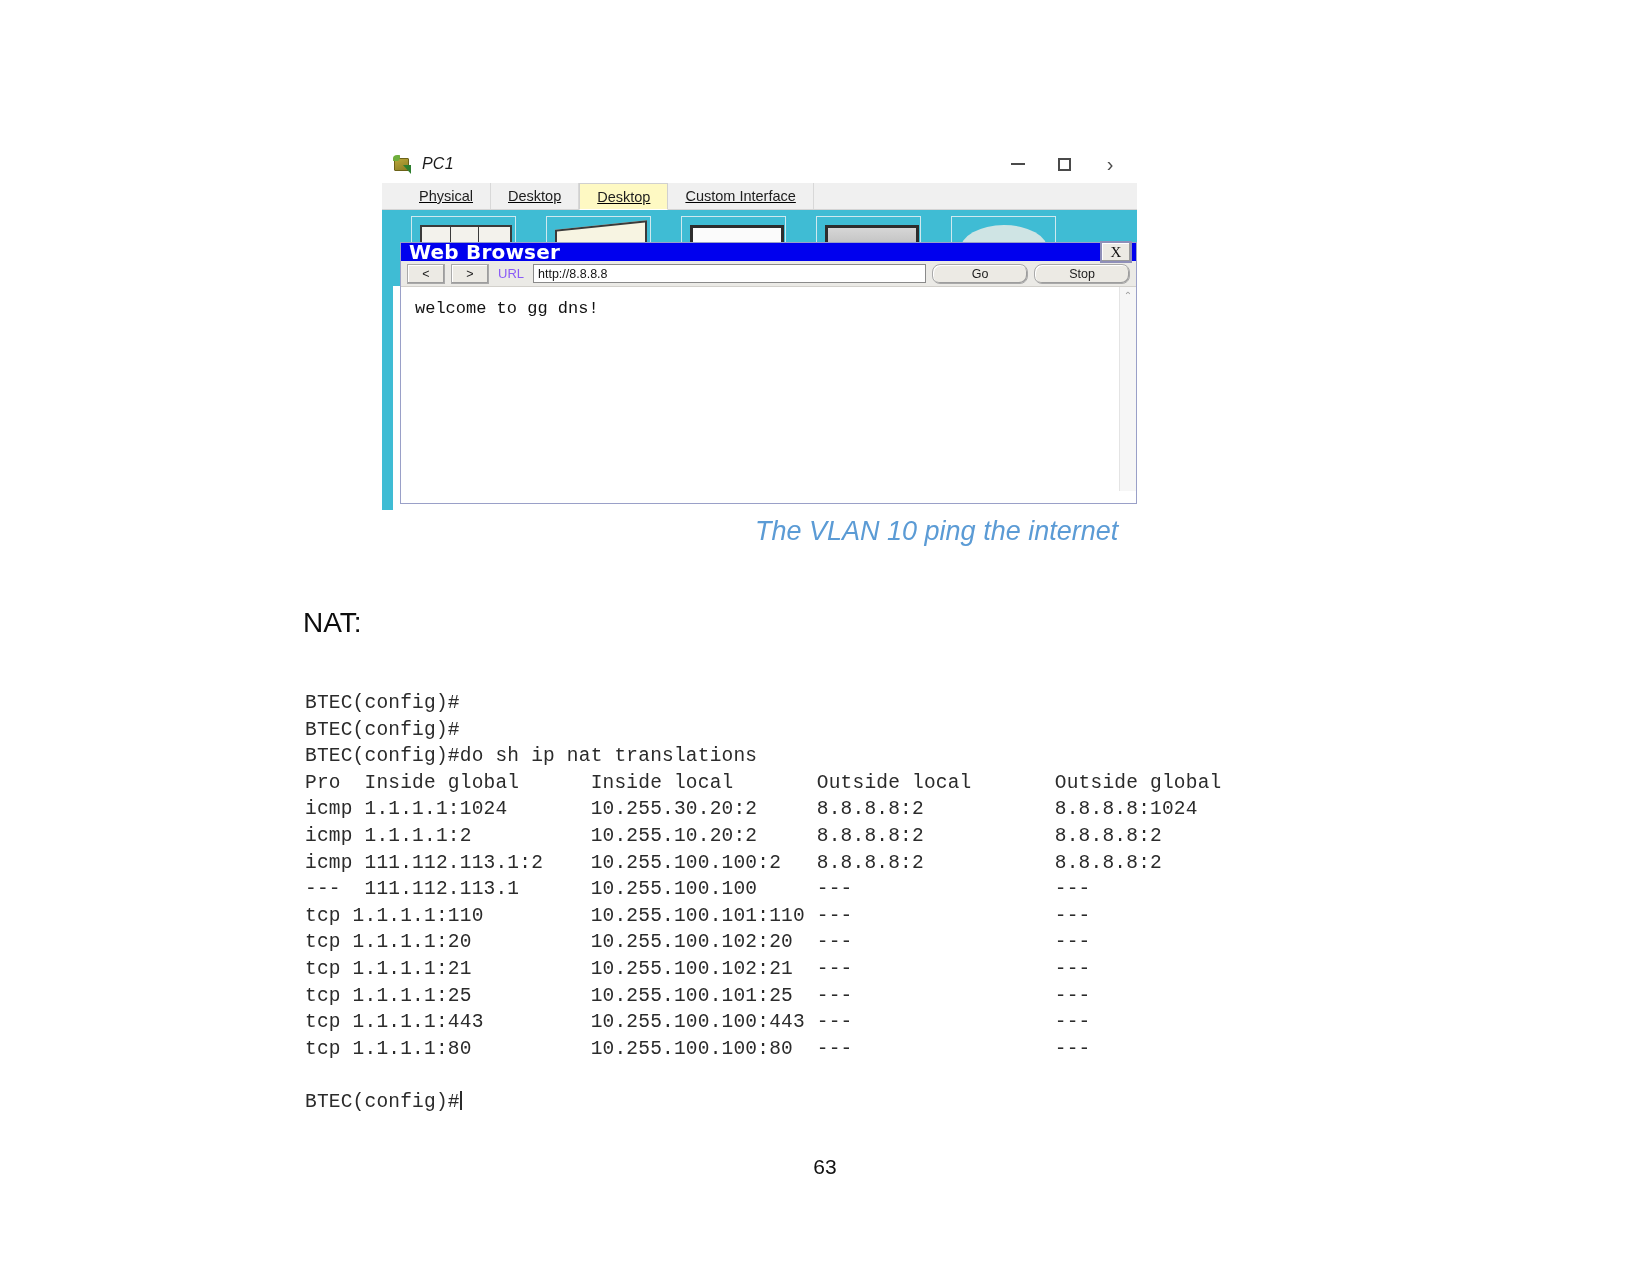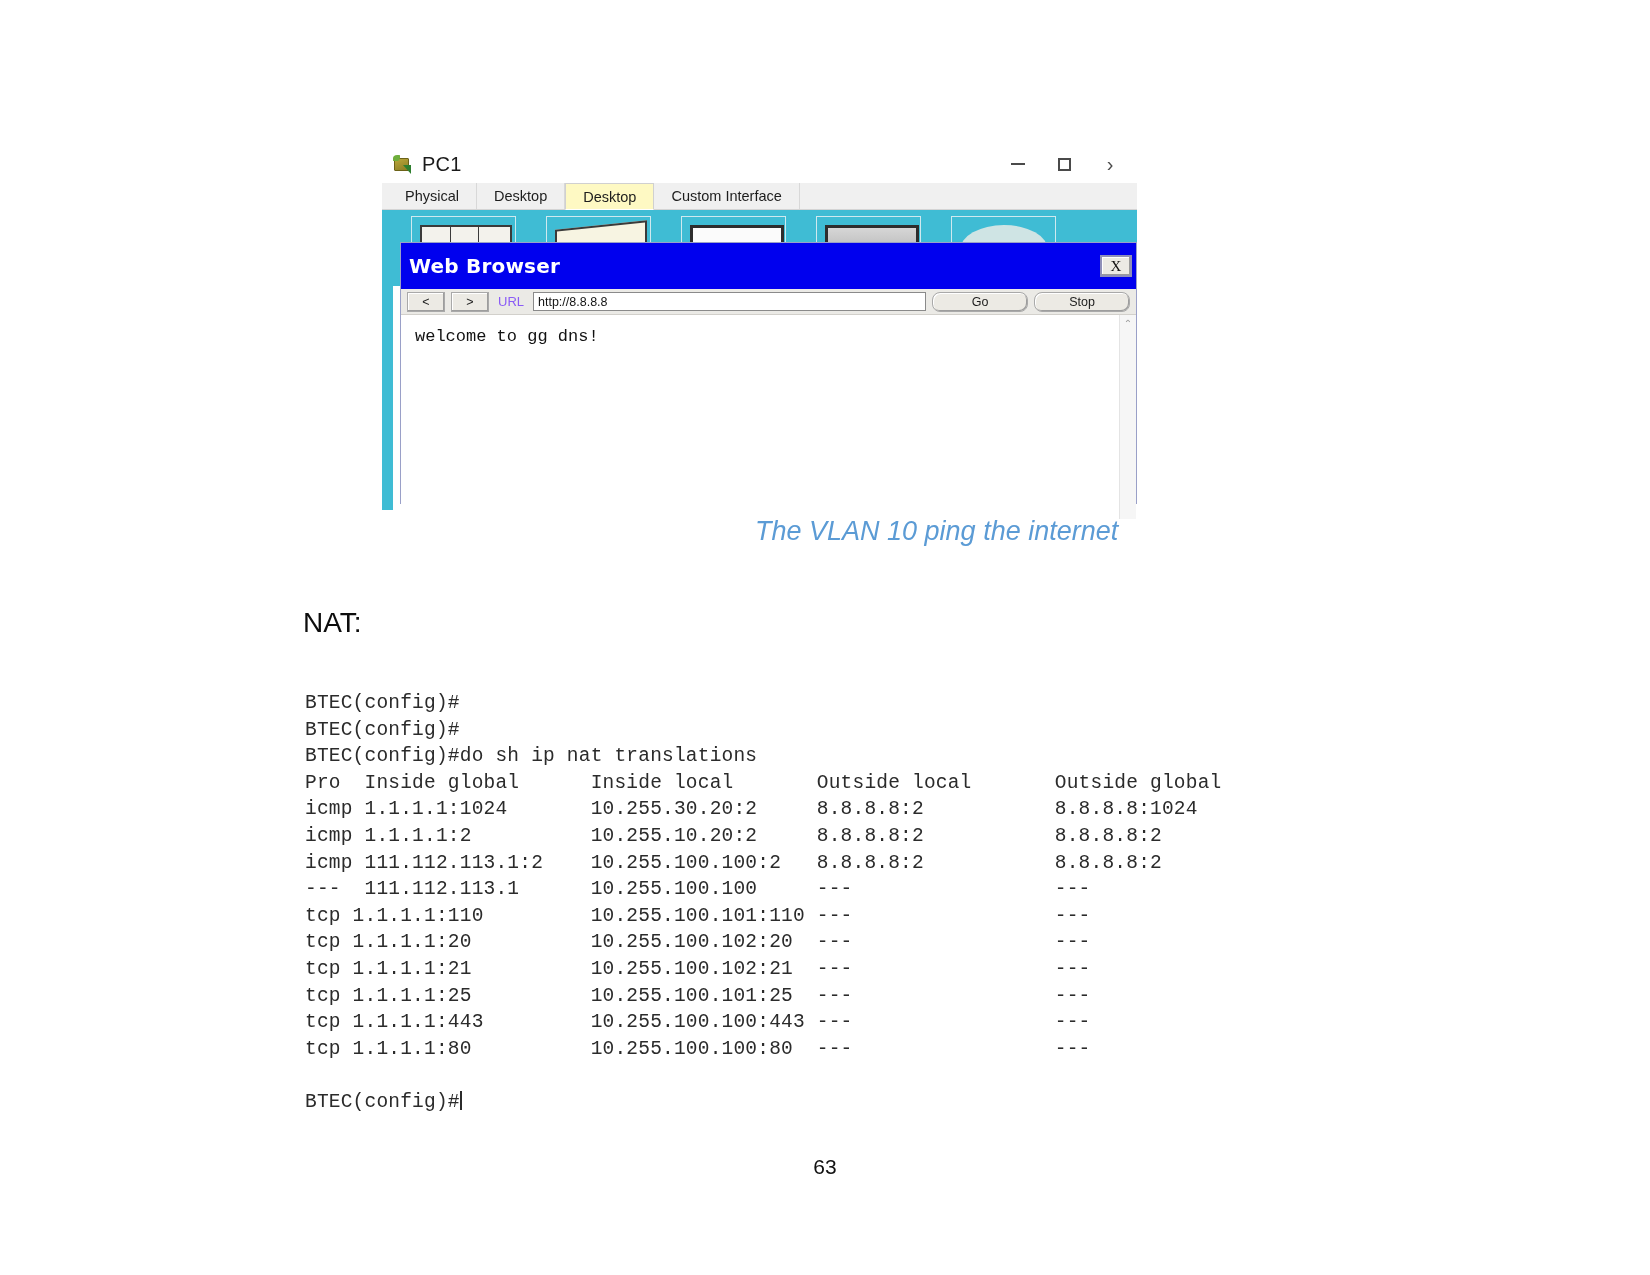--- a/index.html
+++ b/index.html
@@ -57,23 +57,24 @@
     border-top: 9px solid #2f7f2f;
   }
   #pc-title-icon .ic-leaf {
     position: absolute;
     left: 1px; top: 1px;
     width: 7px; height: 6px;
     background: #6fae3c;
     border-radius: 60% 10% 60% 10%;
   }
   #pc-title-text {
-    font-size: 20px;
+    font-size: 16px;
     color: #1a1a1a;
     letter-spacing: 0.2px;
+    font-style: italic;
   }
   .win-btns {
     position: absolute;
     right: 4px;
     top: 0;
     height: 38px;
     display: flex;
     align-items: center;
   }
   .win-btn {
@@ -105,22 +106,23 @@
   }
 
   
   #pc-tabs {
     position: relative;
     height: 27px;
     background: #f0f0f0;
     border-bottom: 1px solid #d4d4d4;
     display: flex;
     align-items: flex-end;
-    padding-left: 6px;
-    box-sizing: border-box;
+    padding-left: 20px;
+    box-sizing: border-box;
+    text-decoration: underline;
   }
   .pc-tab {
     height: 26px;
     padding: 0 17px;
     display: flex;
     align-items: center;
     font-size: 14.5px;
     color: #1d1d1d;
     background: #f0f0f0;
     border-right: 1px solid #d8d8d8;
@@ -200,21 +202,21 @@
     position: absolute;
     left: 400px;
     top: 242px;
     width: 737px;
     height: 262px;
     background: #ffffff;
     border: 1px solid #9aa0c8;
     box-sizing: border-box;
   }
   #wb-titlebar {
-    height: 46px;
+    height: 18px;
     background: #0000ee;
     display: flex;
     align-items: center;
     justify-content: space-between;
     padding-left: 8px;
     box-sizing: border-box;
   }
   #wb-title {
     color: #ffffff;
     font-weight: bold;

